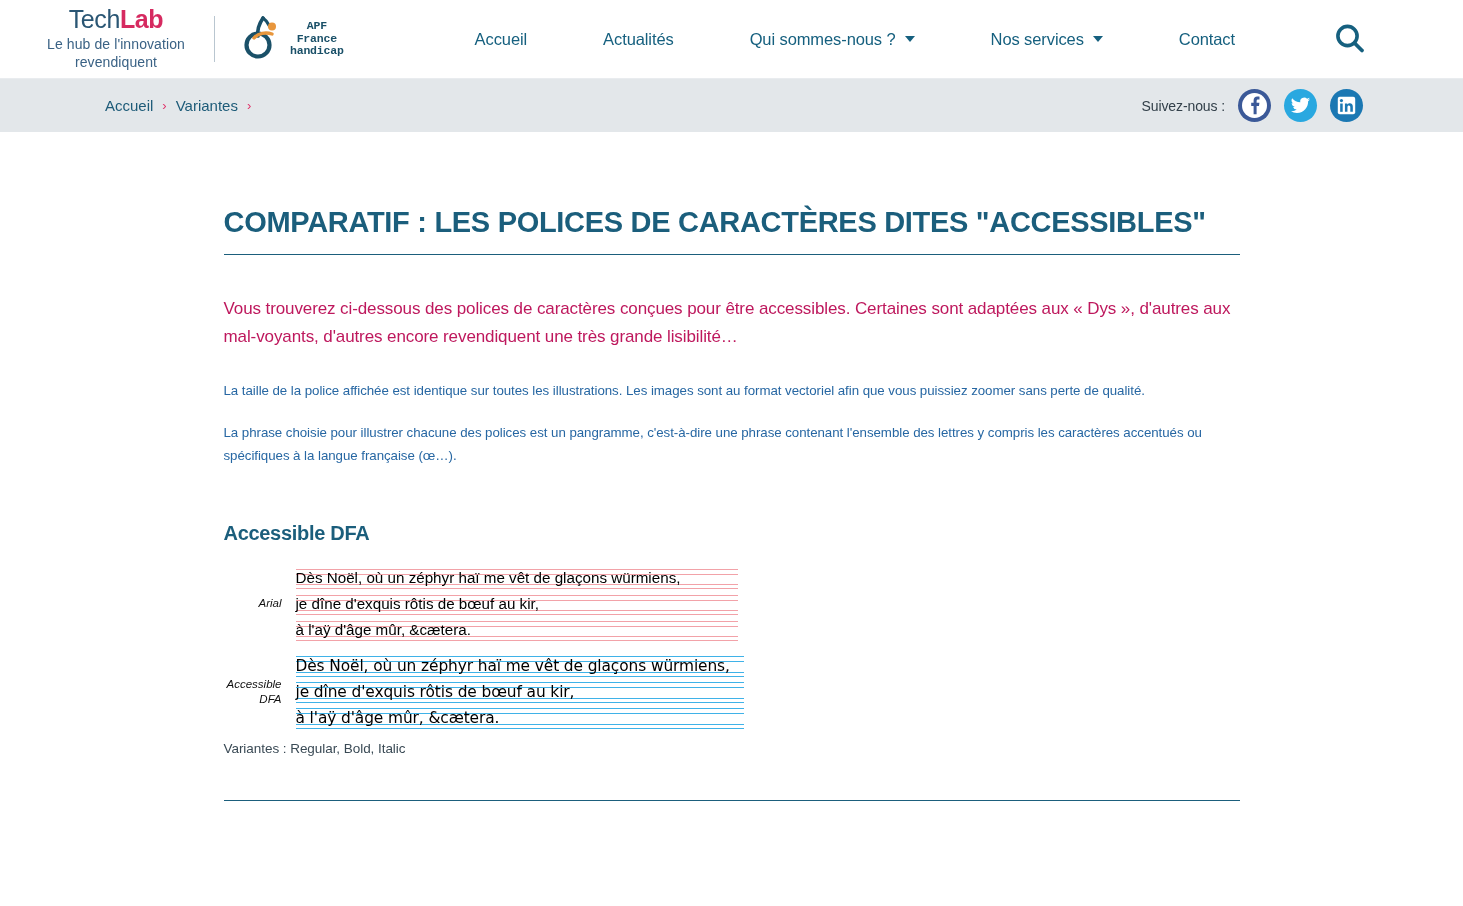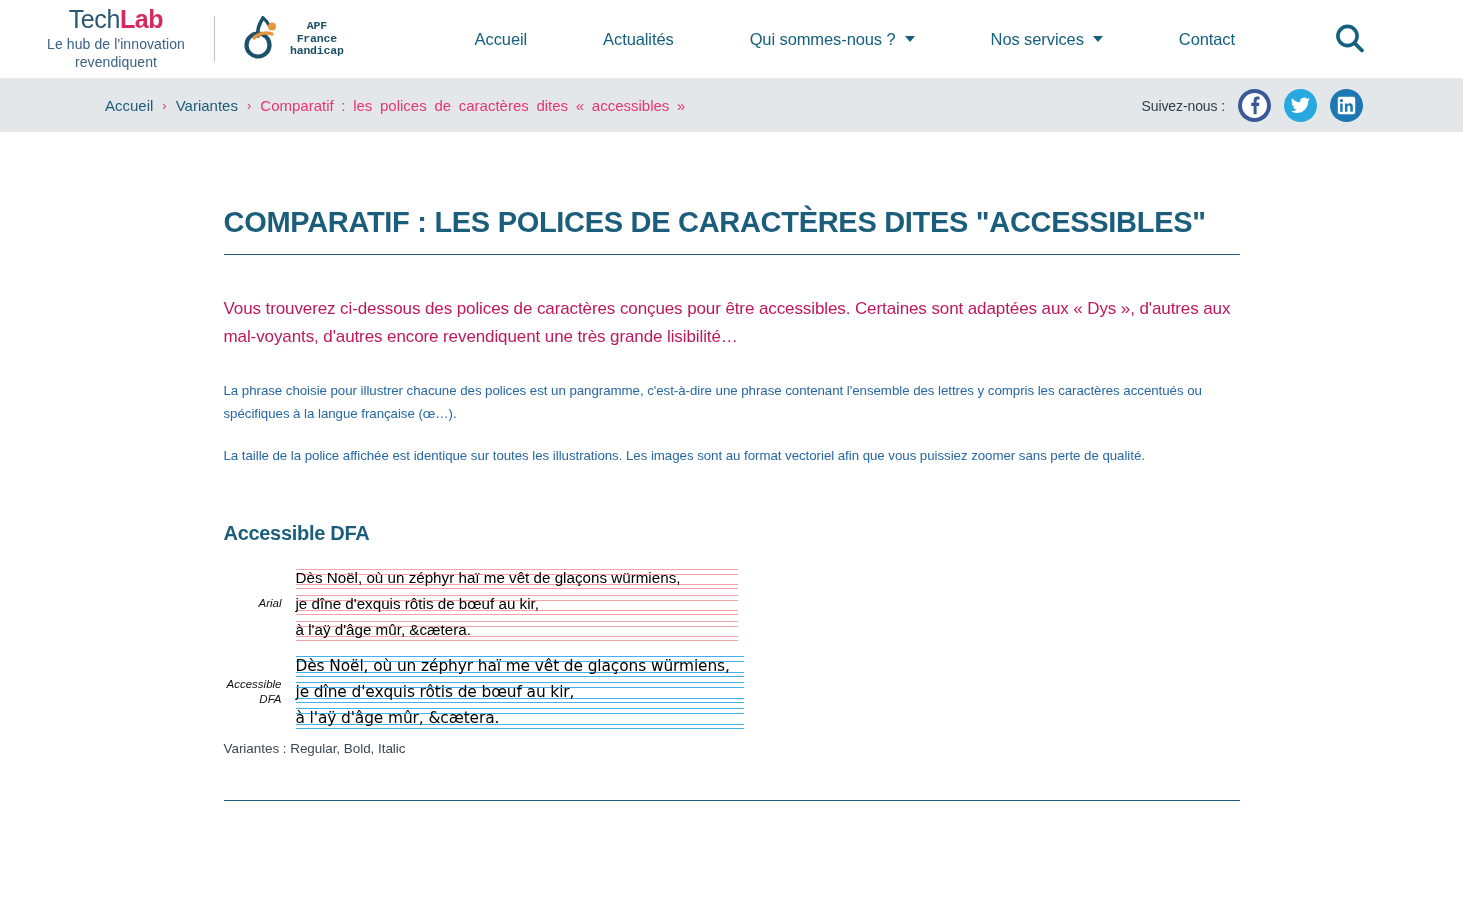--- a/index.html
+++ b/index.html
@@ -308,21 +308,20 @@
     </span>
   </div>
 </div>
 
 <div class="breadcrumb-bar">
   <div class="breadcrumb">
     <span class="bc-link">Accueil</span>
     <span class="bc-sep">›</span>
     <span class="bc-link">Variantes</span>
     <span class="bc-sep">›</span>
-    <span class="bc-current">Comparatif : les polices de caractères dites « accessibles »</span>
   </div>
 
   <div class="follow-zone">
     <span class="follow-label">Suivez-nous :</span>
 
     <span class="social fb">
       <span>
         <svg width="33" height="33" viewBox="0 0 33 33" aria-hidden="true">
           <circle cx="16.5" cy="16.5" r="12.5" fill="#fff"></circle>
           <path d="M18.6 16.9h2.4l.4-3.2h-2.8v-1.6c0-.9.3-1.5 1.6-1.5h1.3V7.7c-.3 0-1.2-.1-2.2-.1-2.2 0-3.7 1.3-3.7 3.8v2.3h-2.4v3.2h2.4v8.3h3.0z" fill="#3b5998"></path>
@@ -350,22 +349,22 @@
     </span>
   </div>
 </div>
 
 <div class="content">
 
   <h1 class="page-title">COMPARATIF : LES POLICES DE CARACTÈRES DITES "ACCESSIBLES"</h1>
 
   <p class="intro">Vous trouverez ci-dessous des polices de caractères conçues pour être accessibles. Certaines sont adaptées aux « Dys », d'autres aux mal-voyants, d'autres encore revendiquent une très grande lisibilité…</p>
 
+  <p class="note">La taille de la police affichée est identique sur toutes les illustrations. Les images sont au format vectoriel afin que vous puissiez zoomer sans perte de qualité.</p>
   <p class="note">La phrase choisie pour illustrer chacune des polices est un pangramme, c'est-à-dire une phrase contenant l'ensemble des lettres y compris les caractères accentués ou spécifiques à la langue française (œ…).</p>
-  <p class="note">La taille de la police affichée est identique sur toutes les illustrations. Les images sont au format vectoriel afin que vous puissiez zoomer sans perte de qualité.</p>
 
   <section class="font-section">
     <h2 class="font-name">Accessible DFA</h2>
 
 
     <div class="sample-figure">
 
       <div class="sample-block arial-sample">
         <div class="sample-label">
           <div>Arial</div>

